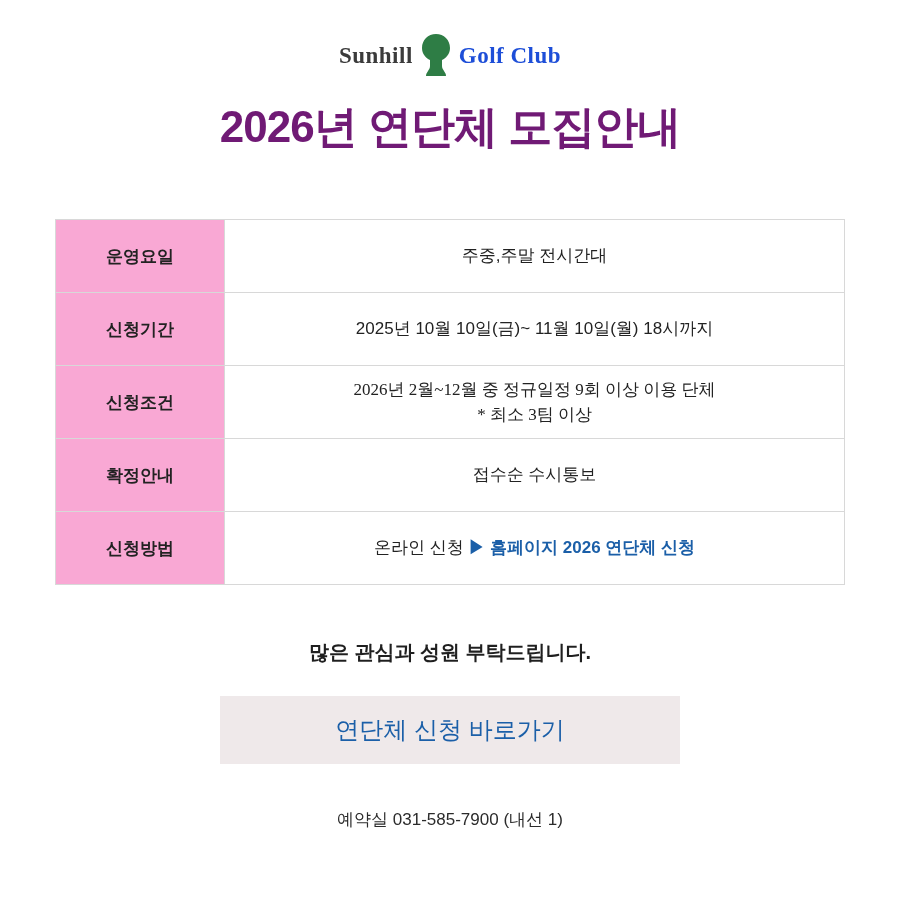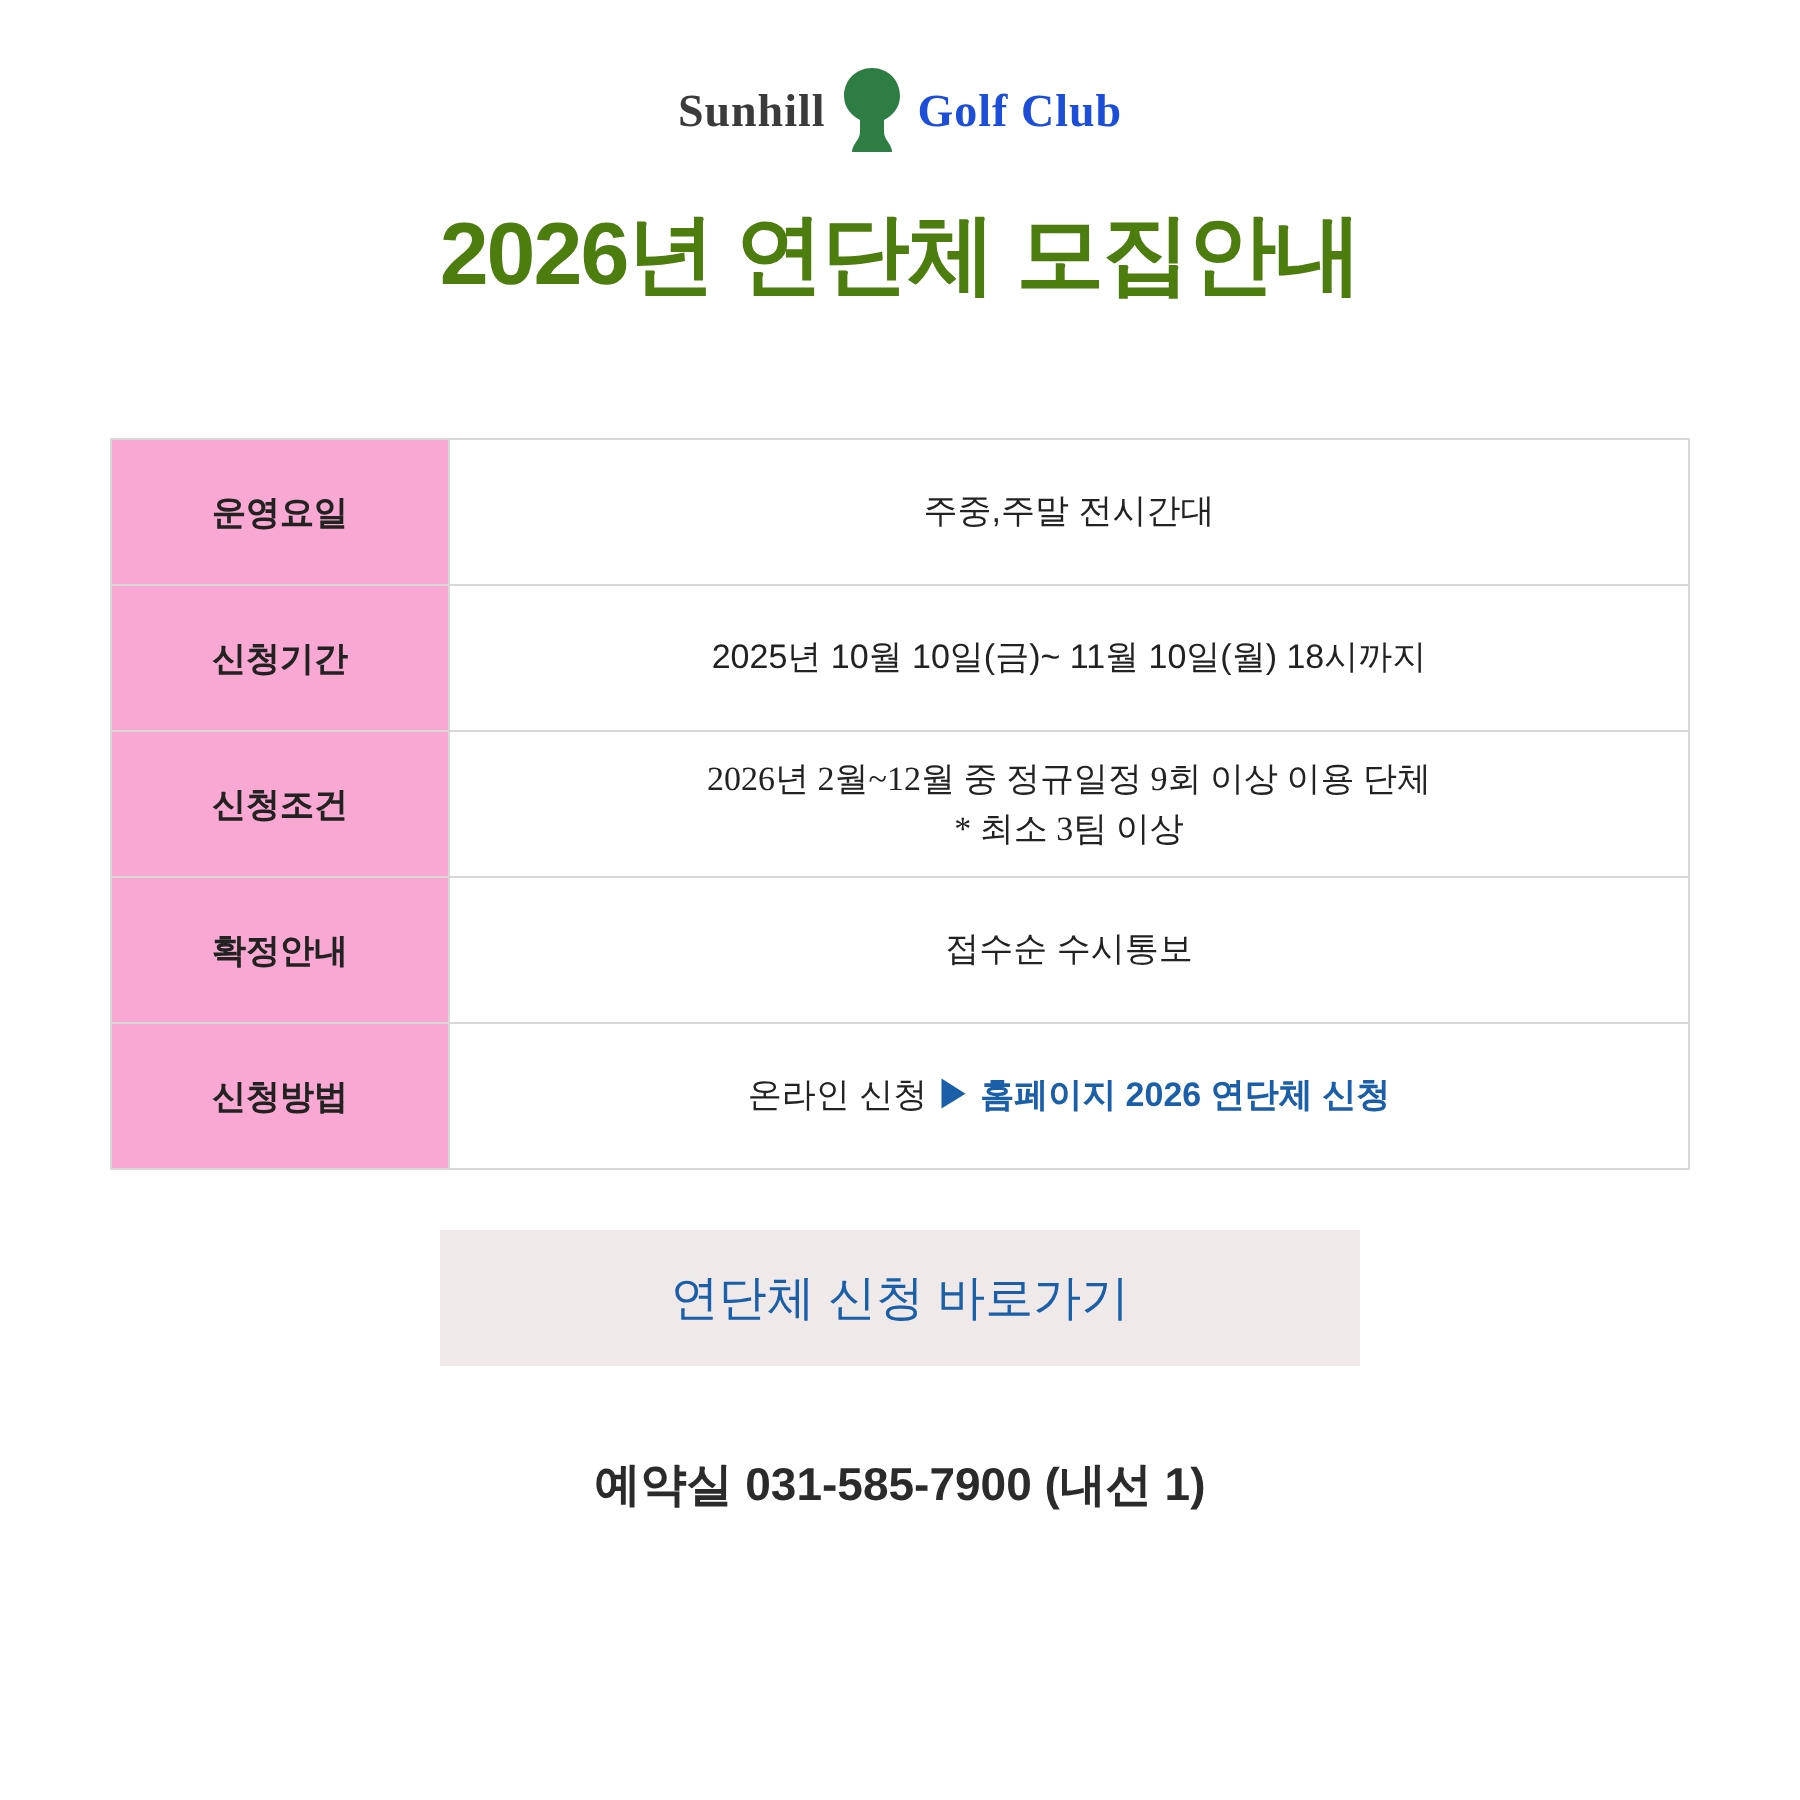--- a/index.html
+++ b/index.html
@@ -52,21 +52,21 @@
     display: inline-block;
     margin: 0 2px;
   }
   .logo-mark svg { display: block; }
 
   
   .title {
     text-align: center;
     font-size: 44px;
     font-weight: bold;
-    color: #4d7c0f;
+    color: #701a75;
     letter-spacing: -1px;
     margin-top: 28px;
   }
 
   
   .table-wrap {
     margin: 62px auto 0 auto;
     width: 790px;
   }
   table.info {
@@ -179,24 +179,23 @@
   }
   .cta-label {
     font-size: 24px;
     color: #1b5fa8;
     font-weight: normal;
   }
 
   
   .footer {
     text-align: center;
-    font-size: 23px;
+    font-size: 17px;
     color: #2b2b2b;
     margin-top: 44px;
-    font-weight: bold;
   }
 </style>
 </head>
 <body>
 
 <div class="page">
 
   <div class="logo-block">
     <div class="logo-inner">
       <span class="logo-word">Sunhill</span>
@@ -236,20 +235,21 @@
         <tr>
           <td class="label">신청방법</td>
           <td class="value">
             <span>온라인 신청 </span><span class="tri">▶</span><span class="blue"> 홈페이지 2026 연단체 신청</span>
           </td>
         </tr>
       </tbody>
     </table>
   </div>
 
+  <div class="closing">많은 관심과 성원 부탁드립니다.</div>
 
   <div class="cta-wrap">
     <button class="cta">
       <span class="cta-label">연단체 신청 바로가기</span>
     </button>
   </div>
 
   <div class="footer">예약실  031-585-7900 (내선 1)</div>
 
 </div>

